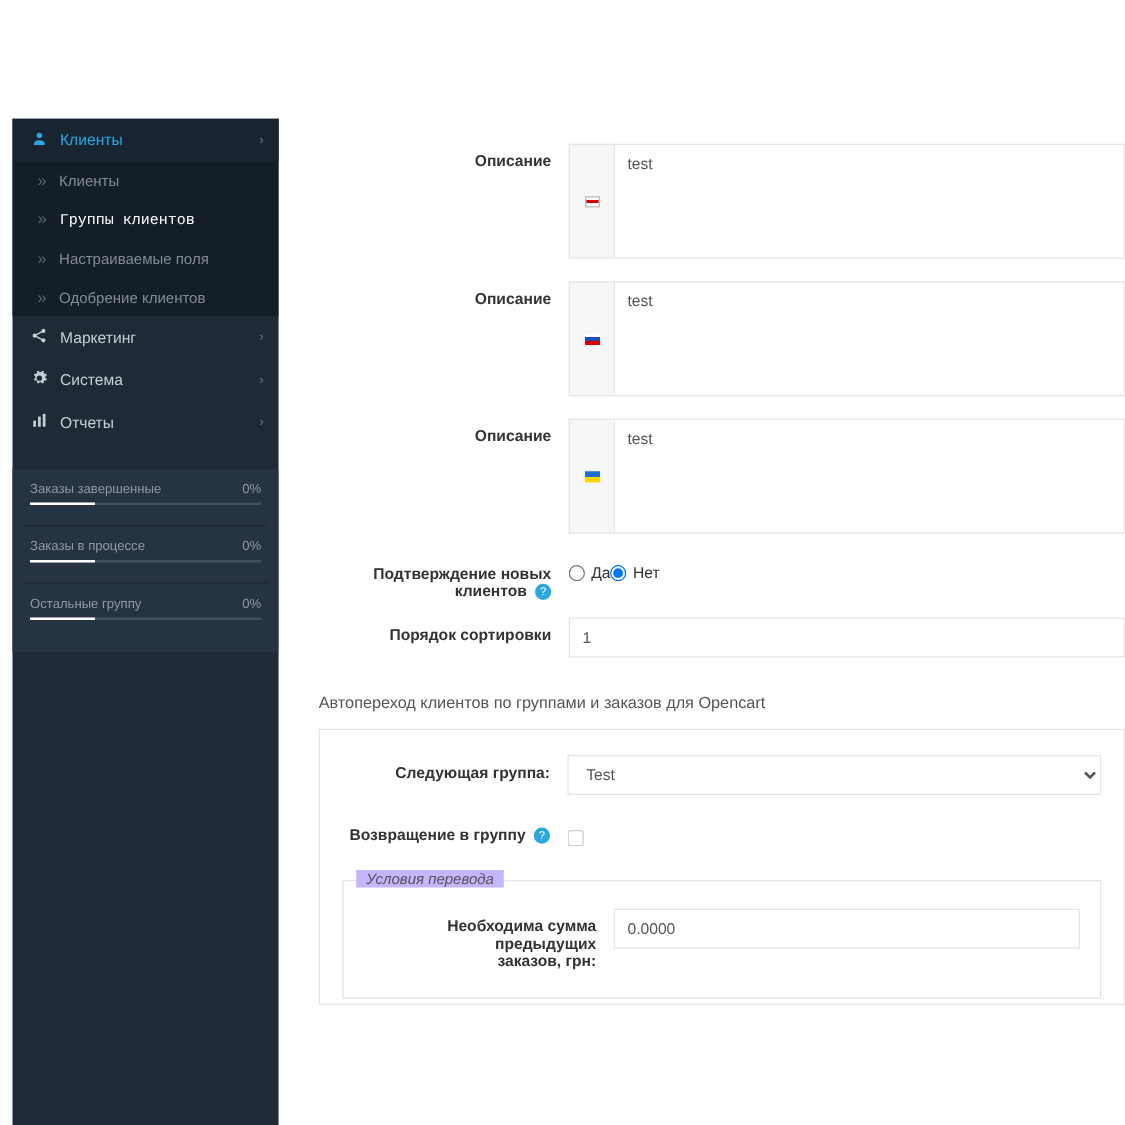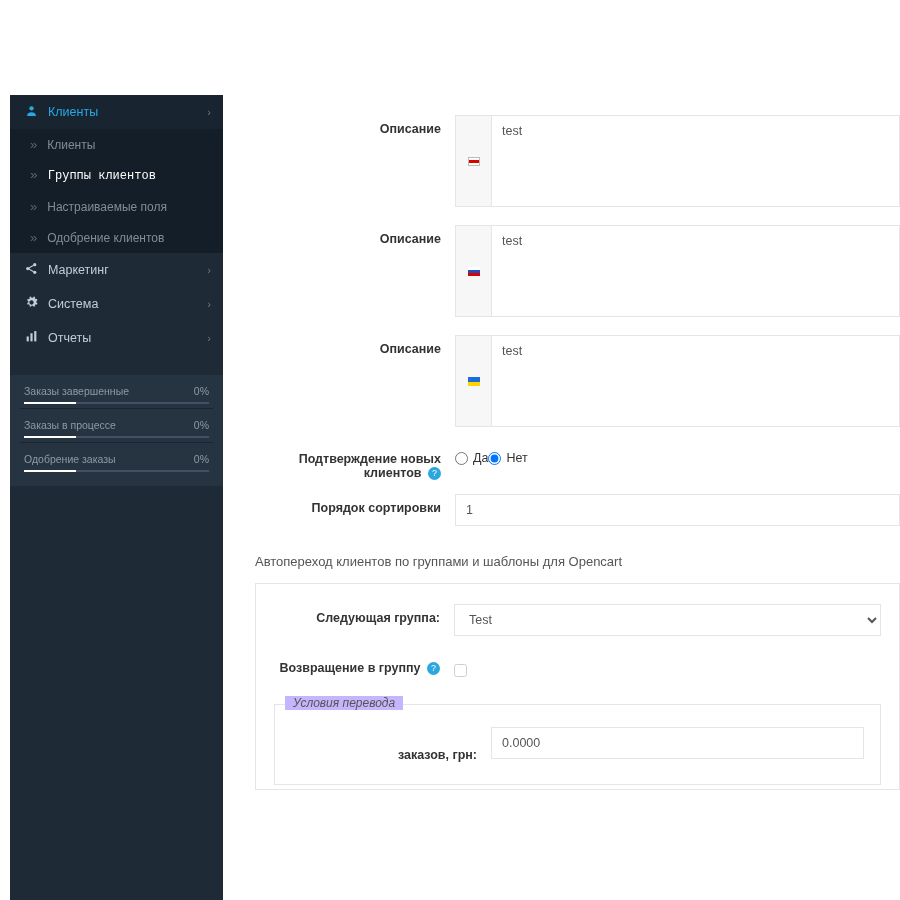--- a/index.html
+++ b/index.html
@@ -71,21 +71,21 @@
     font-size: 13px;
   }
   .sub-item.active { color: #ffffff; font-family: Liberation Mono, monospace; }
 
   .stats {
     margin-top: 20px;
     padding: 0 10px 10px;
     background: #263340;
   }
   .stat-row {
-    padding: 10px 4px 4px;
+    padding: 10px 4px 16px;
     border-bottom: 1px solid #1b2530;
     text-align: right;
   }
   .stat-row:last-child { border-bottom: none; }
   .stat-head {
     display: flex;
     justify-content: space-between;
     font-size: 10.5px;
     color: #8e99a5;
     margin-bottom: 5px;
@@ -317,21 +317,21 @@
         <div class="stat-head">
             <span>Заказы в процессе</span>
             <span>0%</span>
           </div>
         <div class="bar">
             <div class="fill" style="width:28%"></div>
           </div>
       </div>
       <div class="stat-row">
         <div class="stat-head">
-            <span>Одобрение заказы</span>
+            <span>Остальные группу</span>
             <span>0%</span>
           </div>
         <div class="bar">
             <div class="fill" style="width:28%"></div>
           </div>
       </div>
     </div>
   </div>
 
   <div class="main">
@@ -385,21 +385,21 @@
       </div>
     </div>
 
     <div class="form-row">
       <div class="lbl">Порядок сортировки</div>
       <div class="val">
         <input class="txt-input" value="1" style="">
       </div>
     </div>
 
-    <div class="section-title">Автопереход клиентов по группами и шаблоны для Opencart</div>
+    <div class="section-title">Автопереход клиентов по группами и заказов для Opencart</div>
 
     <div class="fieldset">
       <div class="form-row">
         <div class="lbl">Следующая группа:</div>
         <div class="val">
           <select class="select-input">
             <option>Test</option>
           </select>
         </div>
       </div>
@@ -412,21 +412,21 @@
           <div class="chk-field">
               <input type="checkbox" style="">
             </div>
         </div>
       </div>
 
       <div class="inner-fieldset">
         <div class="inner-legend">Условия перевода</div>
         <div class="form-row">
           <div class="lbl">
-            <br><span>заказов, грн:</span>
+            <span>Необходима сумма предыдущих</span><br><span>заказов, грн:</span>
           </div>
           <div class="val">
             <input class="txt-input" value="0.0000" style="">
           </div>
         </div>
       </div>
     </div>
 
   </div>
 </div>

